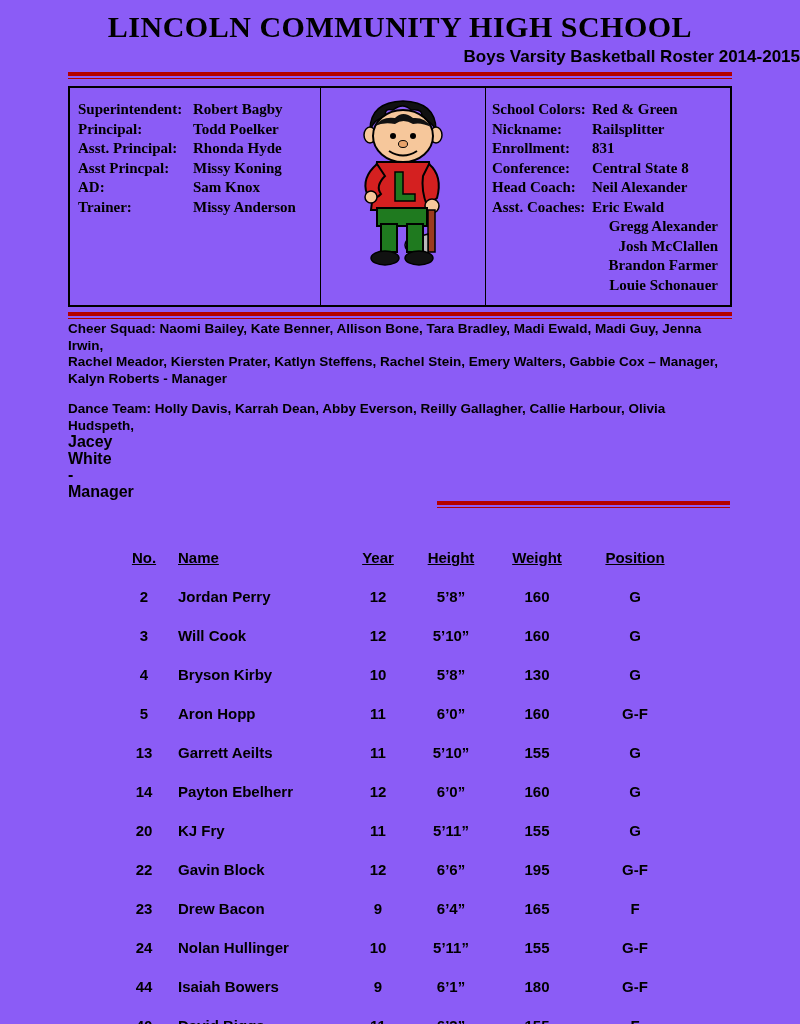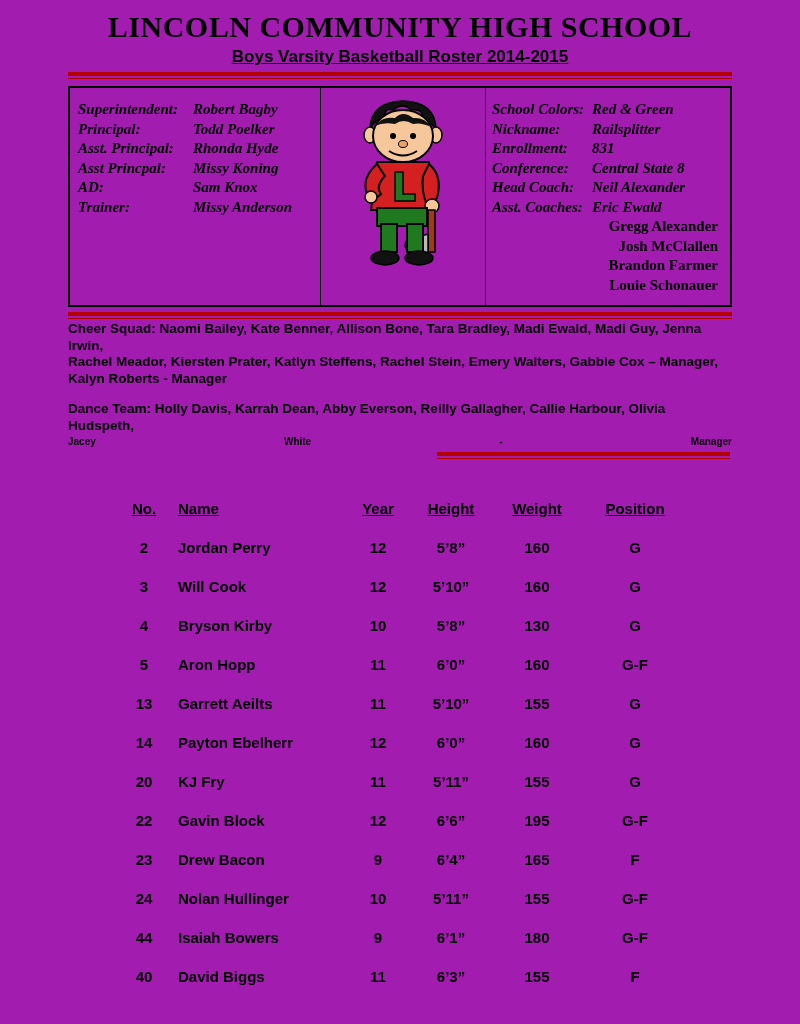--- a/index.html
+++ b/index.html
@@ -1,36 +1,36 @@
 <!DOCTYPE html>
 <html><head>
 <meta charset="utf-8">
 <style>
   html,body{margin:0;padding:0;background:#fff;}
   body{width:800px;height:1024px;overflow:hidden;color:#000;font-family:"Liberation Sans",sans-serif;}
-  .page{position:relative;width:800px;height:1024px;background:#a21caf;}
+  .page{position:relative;width:800px;height:1024px;background:#8b5cf6;}
 
   .title{font-family:"Liberation Serif",serif;font-weight:bold;font-size:30px;text-align:center;padding-top:10px;letter-spacing:.5px;}
-  .subtitle{font-weight:bold;font-size:17px;text-align:center;margin-top:3px;text-decoration:underline;}
+  .subtitle{font-weight:bold;font-size:17px;text-align:right;margin-top:3px;}
 
   .redline{margin:5px 68px 0 68px;height:2px;border-top:4px solid #b40000;border-bottom:1px solid #b40000;}
   .redline-partial{margin:1px 70px 0 437px;height:2px;border-top:4px solid #b40000;border-bottom:1px solid #b40000;}
 
   .info-box{margin:7px 68px 0 68px;border:2px solid #000;display:flex;min-height:196px;box-sizing:border-box;}
   .info-left{width:250px;padding:12px 0 10px 8px;box-sizing:border-box;}
   .info-mid{width:166px;border-left:1px solid #000;border-right:1px solid #000;display:flex;justify-content:center;align-items:flex-start;padding-top:6px;box-sizing:border-box;}
   .info-right{flex:1;padding:12px 8px 10px 6px;box-sizing:border-box;}
-  .info-row{display:flex;font-family:"Liberation Serif",serif;font-weight:bold;font-size:15px;line-height:19.5px;font-style:italic;}
+  .info-row{display:flex;font-family:"Liberation Serif",serif;font-weight:bold;font-size:15px;line-height:19.5px;}
   .info-left .lbl{width:115px;flex:none;}
   .info-right .lbl{width:100px;flex:none;}
   .coach-extra{font-family:"Liberation Serif",serif;font-weight:bold;font-size:15px;line-height:19.5px;text-align:right;padding-right:4px;}
 
   .squad{margin:2px 68px 0 68px;font-size:13.5px;font-weight:bold;line-height:16.5px;}
   .squad.dance{margin-top:14px;}
-  .dance-justified{display:flex;justify-content:space-between;margin:0 68px;font-size:10px;font-weight:bold;line-height:16.5px;}
+  .dance-justified{display:flex;justify-content:space-between;margin:0 68px;font-size:16px;font-weight:bold;line-height:16.5px;flex-direction:column;}
 
   .roster{margin:30px 0 0 110px;width:580px;font-weight:bold;font-size:15px;}
   .roster-row{display:grid;grid-template-columns:68px 170px 60px 86px 86px 110px;height:39px;align-items:center;}
   .roster-row .c0{text-align:center;}
   .roster-row .c1{text-align:left;}
   .roster-row .c2,.roster-row .c3,.roster-row .c4,.roster-row .c5{text-align:center;}
   .roster-head span{text-decoration:underline;}
 </style>
 </head>
 <body>

